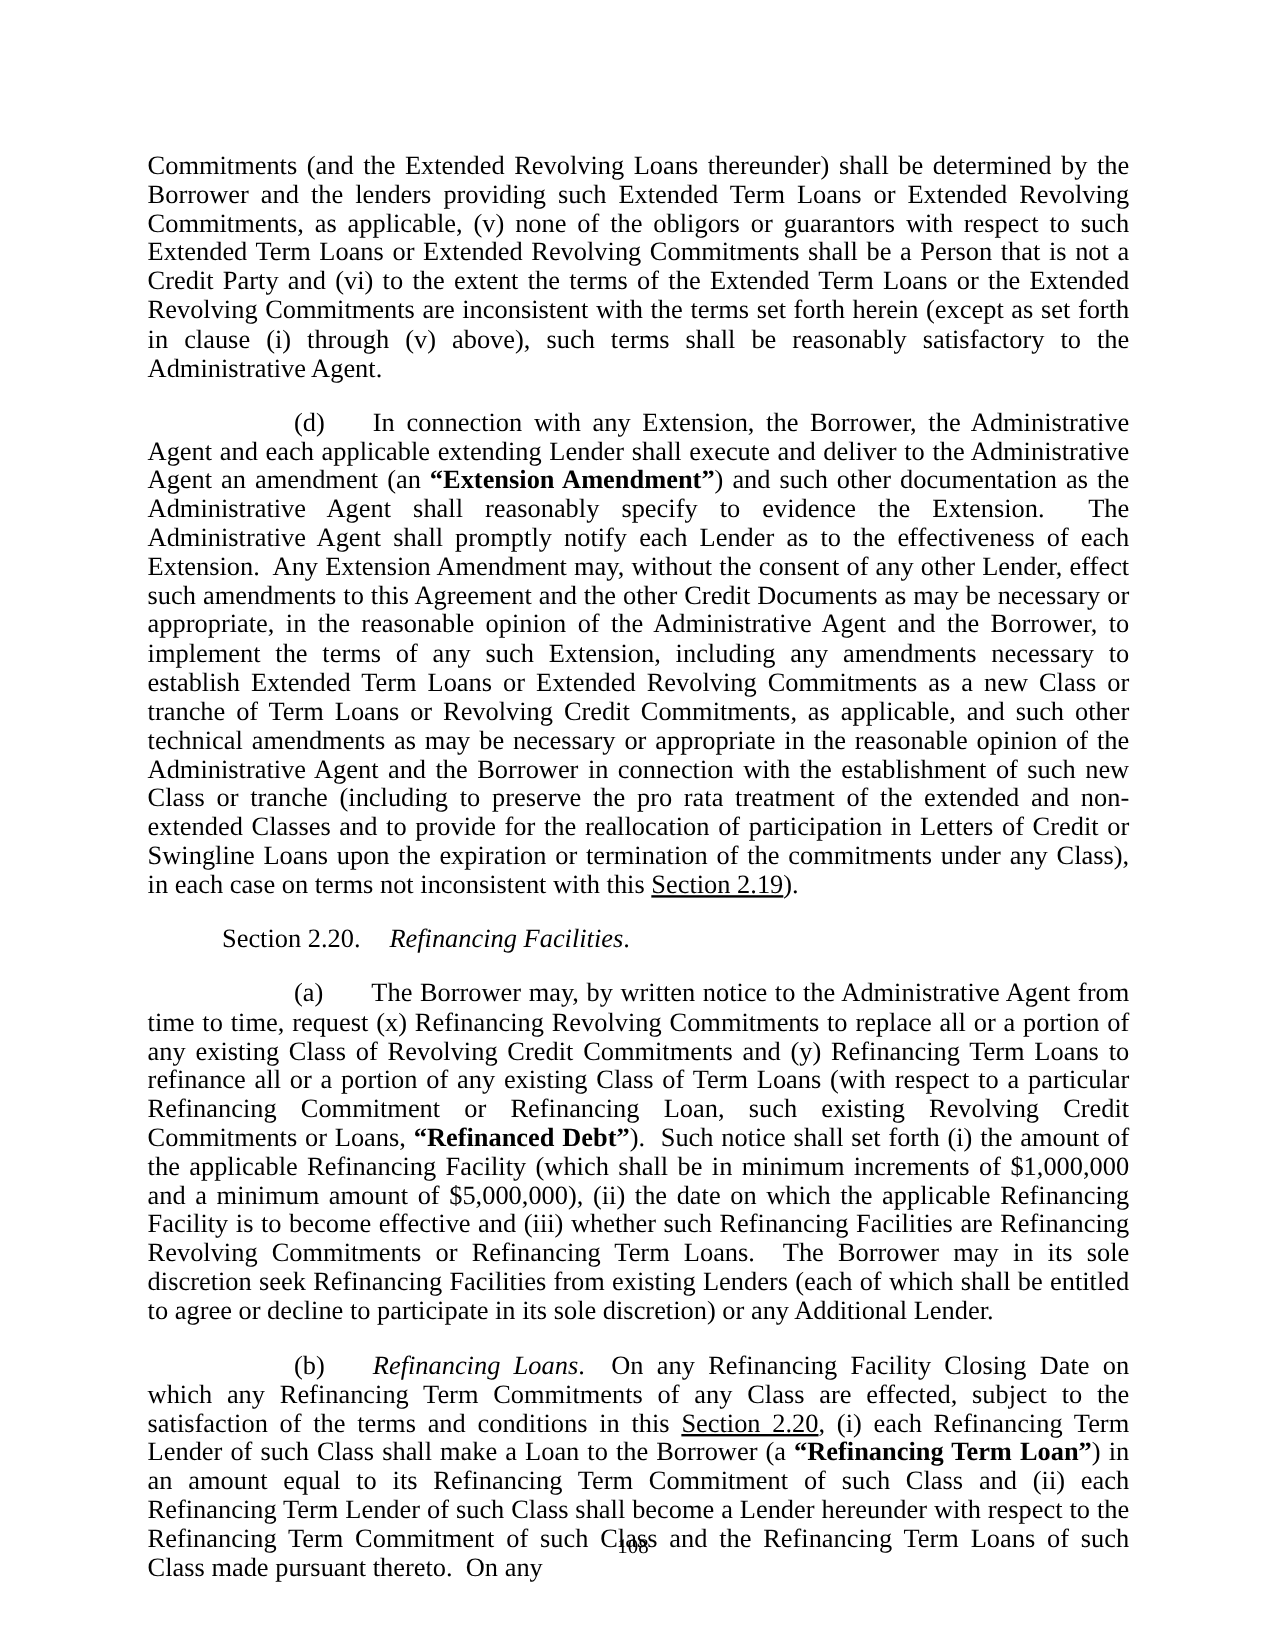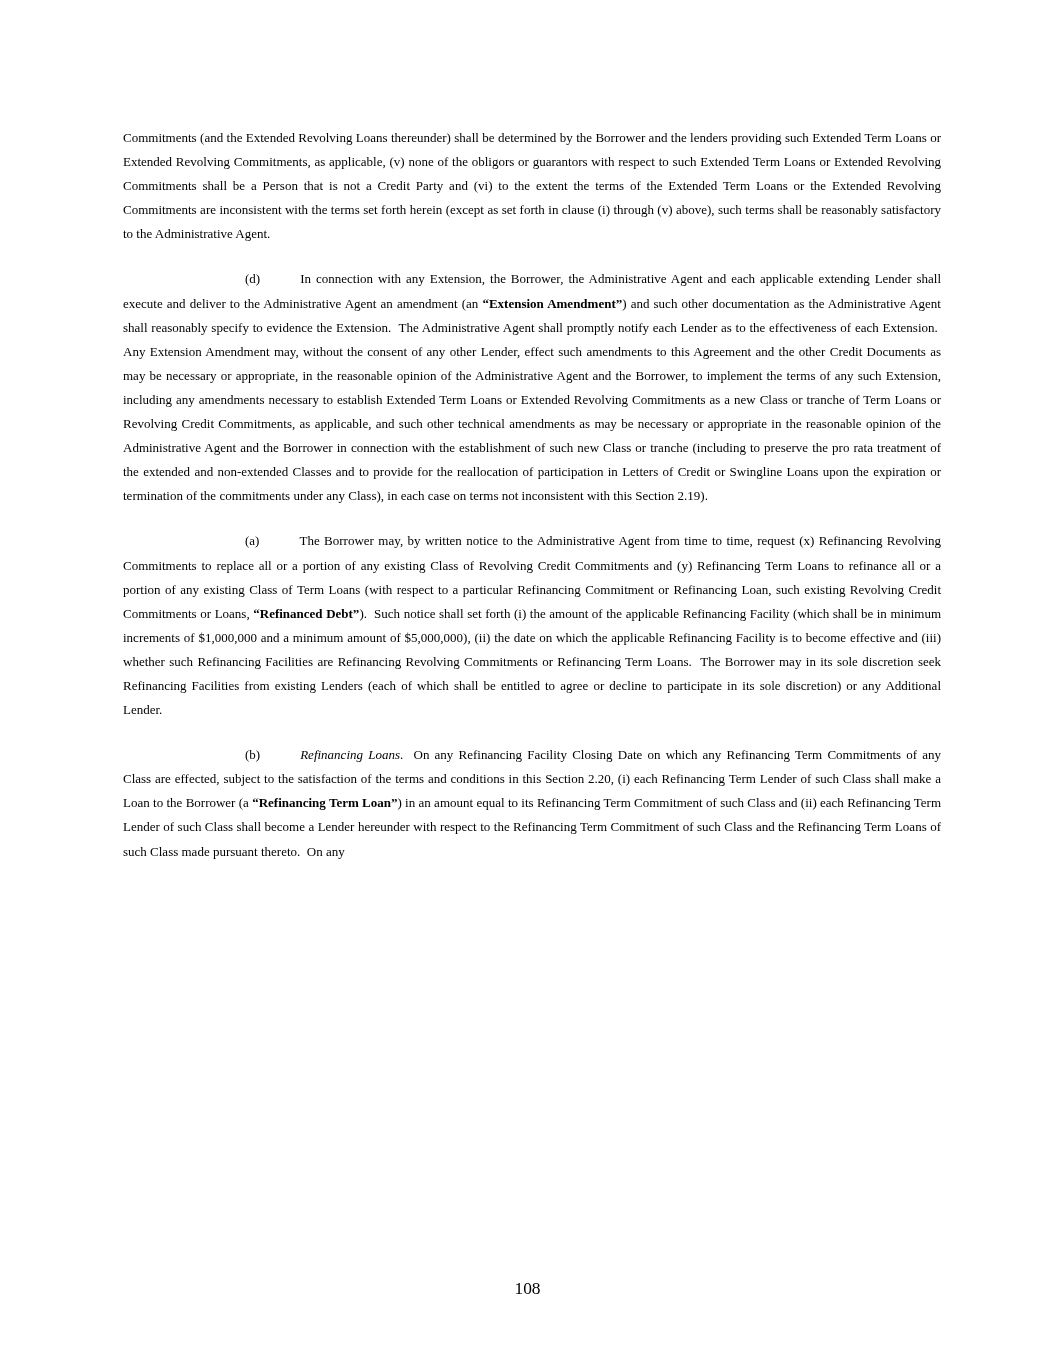--- a/index.html
+++ b/index.html
@@ -12,49 +12,50 @@
     position: relative;
     overflow: hidden;
   }
   .page-body {
     position: absolute;
     left: 123px;
     top: 126px;
     width: 818px;
   }
   .para {
-    font-size: 13px;
+    font-size: 22px;
     line-height: 24.1px;
     text-align: justify;
     margin: 0 0 21px 0;
   }
   .para:last-child { margin-bottom: 16px; }
   .indent { text-indent: 122px; }
   .heading-indent { text-indent: 62px; }
   .tab { display: inline-block; }
   .b { font-weight: bold; }
   .i { font-style: italic; }
-  .u { }
+  .u { text-decoration: underline; }
   .footer {
     position: absolute;
     left: 0;
     top: 1276px;
     width: 1055px;
     text-align: center;
     font-size: 17.4px;
     line-height: 24px;
   }
 </style>
 </head>
 <body>
 
 <div class="page-body">
   <p class="para"><span class="">Commitments (and the Extended Revolving Loans thereunder) shall be determined by the Borrower and the lenders providing such Extended Term Loans or Extended Revolving Commitments, as applicable, (v) none of the obligors or guarantors with respect to such Extended Term Loans or Extended Revolving Commitments shall be a Person that is not a Credit Party and (vi) to the extent the terms of the Extended Term Loans or the Extended Revolving Commitments are inconsistent with the terms set forth herein (except as set forth in clause (i) through (v) above), such terms shall be reasonably satisfactory to the Administrative Agent.</span></p>
 
   <p class="para indent"><span class="">(d)</span><span class="tab" style="width: 40px;">​</span><span class="">In connection with any Extension, the Borrower, the Administrative Agent and each applicable extending Lender shall execute and deliver to the Administrative Agent an amendment (an </span><span class="b">“Extension Amendment”</span><span class="">) and such other documentation as the Administrative Agent shall reasonably specify to evidence the Extension.&nbsp; The Administrative Agent shall promptly notify each Lender as to the effectiveness of each Extension.&nbsp; Any Extension Amendment may, without the consent of any other Lender, effect such amendments to this Agreement and the other Credit Documents as may be necessary or appropriate, in the reasonable opinion of the Administrative Agent and the Borrower, to implement the terms of any such Extension, including any amendments necessary to establish Extended Term Loans or Extended Revolving Commitments as a new Class or tranche of Term Loans or Revolving Credit Commitments, as applicable, and such other technical amendments as may be necessary or appropriate in the reasonable opinion of the Administrative Agent and the Borrower in connection with the establishment of such new Class or tranche (including to preserve the pro rata treatment of the extended and non-extended Classes and to provide for the reallocation of participation in Letters of Credit or Swingline Loans upon the expiration or termination of the commitments under any Class), in each case on terms not inconsistent with this </span><span class="u">Section 2.19</span><span class="">).</span></p>
 
+  <p class="para heading-indent"><span class="">Section 2.20.</span><span class="tab" style="width: 24px;">​</span><span class="i">Refinancing Facilities</span><span class="">.</span></p>
 
   <p class="para indent"><span class="">(a)</span><span class="tab" style="width: 40px;">​</span><span class="">The Borrower may, by written notice to the Administrative Agent from time to time, request (x) Refinancing Revolving Commitments to replace all or a portion of any existing Class of Revolving Credit Commitments and (y) Refinancing Term Loans to refinance all or a portion of any existing Class of Term Loans (with respect to a particular Refinancing Commitment or Refinancing Loan, such existing Revolving Credit Commitments or Loans, </span><span class="b">“Refinanced Debt”</span><span class="">).&nbsp; Such notice shall set forth (i) the amount of the applicable Refinancing Facility (which shall be in minimum increments of $1,000,000 and a minimum amount of $5,000,000), (ii) the date on which the applicable Refinancing Facility is to become effective and (iii) whether such Refinancing Facilities are Refinancing Revolving Commitments or Refinancing Term Loans.&nbsp; The Borrower may in its sole discretion seek Refinancing Facilities from existing Lenders (each of which shall be entitled to agree or decline to participate in its sole discretion) or any Additional Lender.</span></p>
 
   <p class="para indent"><span class="">(b)</span><span class="tab" style="width: 40px;">​</span><span class="i">Refinancing Loans</span><span class="">.&nbsp; On any Refinancing Facility Closing Date on which any Refinancing Term Commitments of any Class are effected, subject to the satisfaction of the terms and conditions in this </span><span class="u">Section 2.20</span><span class="">, (i) each Refinancing Term Lender of such Class shall make a Loan to the Borrower (a </span><span class="b">“Refinancing Term Loan”</span><span class="">) in an amount equal to its Refinancing Term Commitment of such Class and (ii) each Refinancing Term Lender of such Class shall become a Lender hereunder with respect to the Refinancing Term Commitment of such Class and the Refinancing Term Loans of such Class made pursuant thereto.&nbsp; On any</span></p>
 </div>
 
 <div class="footer">108</div>
 
 </body></html>

